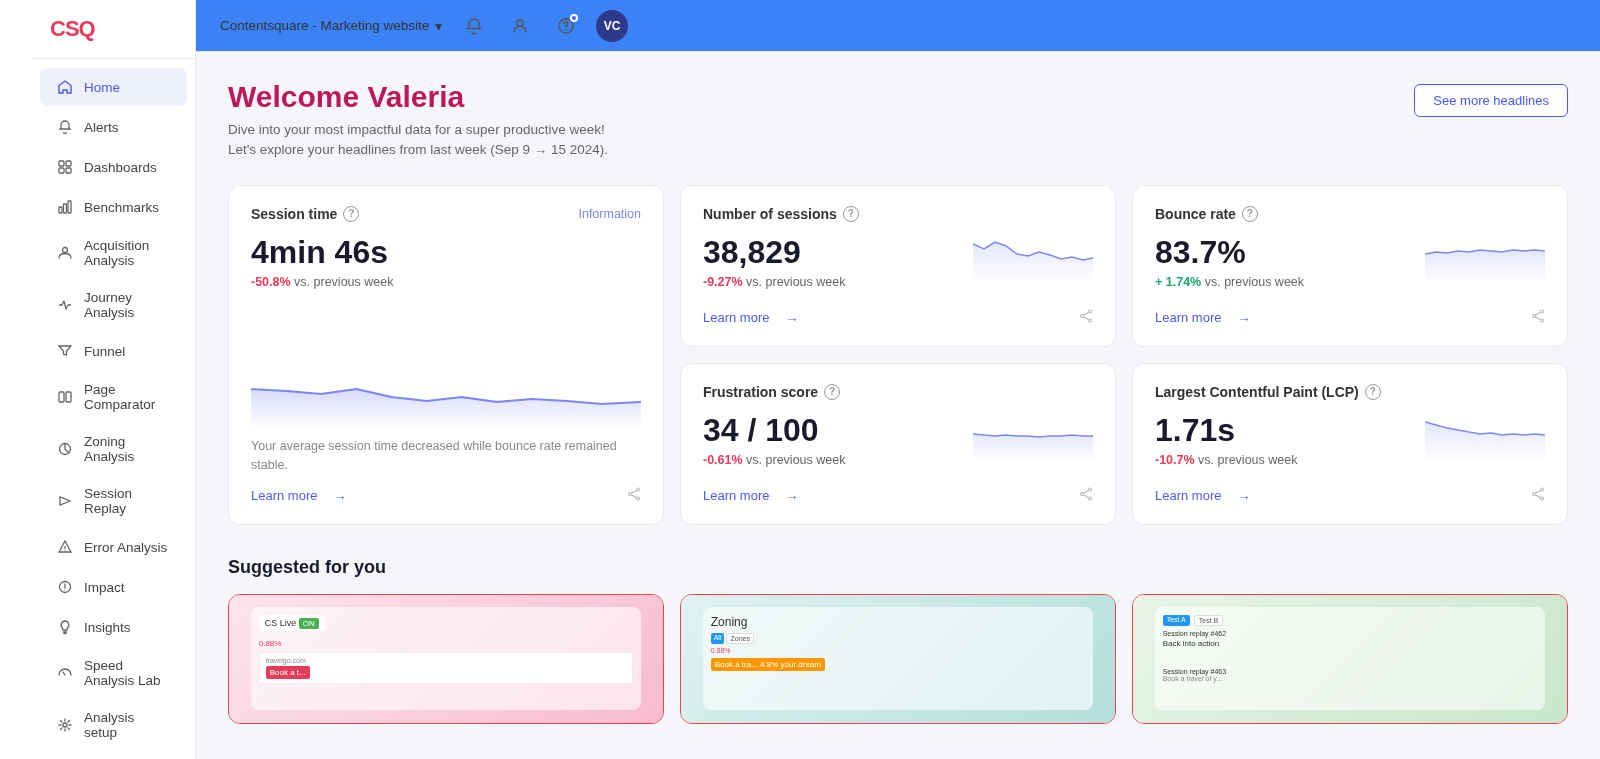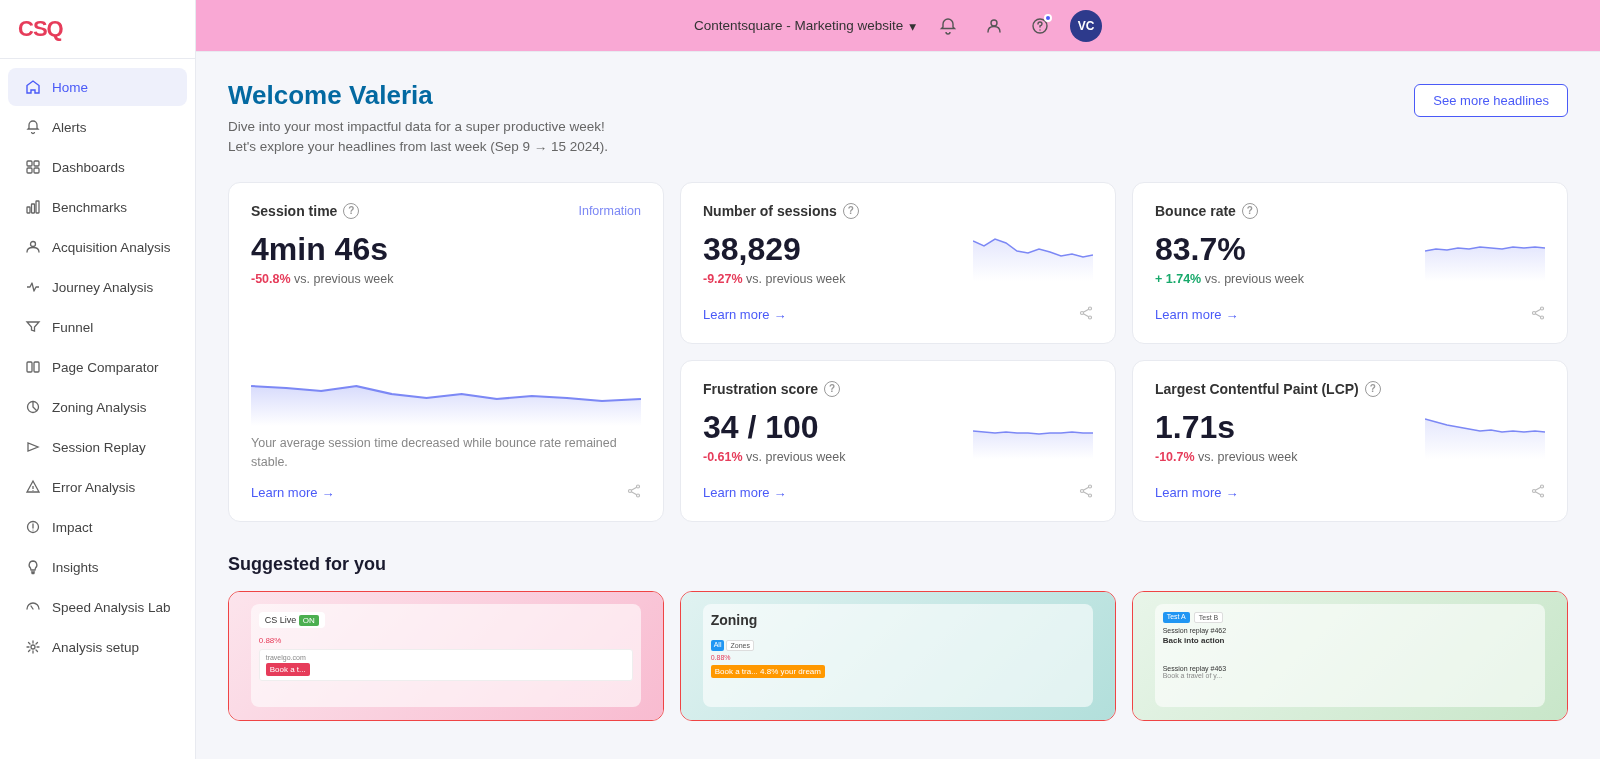--- a/index.html
+++ b/index.html
@@ -8,20 +8,21 @@
     
     .sidebar {
       width: 196px;
       background: #fff;
       border-right: 1px solid #e8eaf0;
       display: flex;
       flex-direction: column;
       flex-shrink: 0;
       height: 100vh;
       overflow-y: auto;
+      padding-left: 32px;
     }
     .sidebar-logo {
       padding: 16px 18px;
       border-bottom: 1px solid #e8eaf0;
       margin-bottom: 8px;
     }
     .logo-text {
       font-size: 22px;
       font-weight: 900;
       color: #e63c5a;
@@ -38,25 +39,25 @@
       font-size: 13.5px;
       color: #444;
       transition: background 0.15s;
     }
     .sidebar-item.active { background: #eef0fb; color: #4a5af7; font-weight: 500; }
     .sidebar-icon { width: 18px; height: 18px; display: flex; align-items: center; justify-content: center; flex-shrink: 0; }
 
     
     .topbar {
       height: 52px;
-      background: #f9a8d4;
+      background: #3b82f6;
       border-bottom: 1px solid #e8eaf0;
       display: flex;
       align-items: center;
-      justify-content: center;
+      justify-content: flex-start;
       padding: 0 24px;
       gap: 16px;
       flex-shrink: 0;
     }
     .topbar-workspace {
       font-size: 13.5px;
       color: #333;
       display: flex;
       align-items: center;
       gap: 6px;
@@ -109,23 +110,23 @@
     }
 
     
     .welcome-header {
       display: flex;
       justify-content: space-between;
       align-items: flex-start;
       margin-bottom: 24px;
     }
     .welcome-title {
-      font-size: 26px;
+      font-size: 30px;
       font-weight: 700;
-      color: #0369a1;
+      color: #be185d;
       margin-bottom: 6px;
     }
     .welcome-subtitle {
       font-size: 13.5px;
       color: #666;
       line-height: 1.5;
     }
     .see-more-btn {
       padding: 8px 18px;
       border: 1.5px solid #4a5af7;
@@ -216,21 +217,21 @@
       justify-content: space-between;
       align-items: center;
       margin-top: auto;
     }
     .learn-more {
       font-size: 13px;
       color: #4a5af7;
       cursor: pointer;
       display: flex;
       align-items: center;
-      gap: 4px;
+      gap: 16px;
       text-decoration: none;
     }
     .share-icon {
       color: #bbb;
       cursor: pointer;
       font-size: 14px;
     }
     
     .sparkline-container {
       flex: 1;
@@ -722,40 +723,40 @@
                 <div style="font-size:7px;color:#888">travelgo.com</div>
                 <div style="background:#e63c5a;color:#fff;padding:2px 4px;border-radius:2px;margin-top:2px;font-size:8px;display:inline-block">Book a t...</div>
               </div>
             </div>
           </div>
         </div>
 
         <div class="suggested-card">
           <div class="suggested-preview preview-teal">
             <div class="preview-inner">
-              <div style="font-size:14px;color:#333;margin-bottom:12px;font-weight:700">Zoning</div>
+              <div style="font-size:12px;color:#333;margin-bottom:4px;font-weight:400">Zoning</div>
               <div style="display:flex;gap:2px;margin-bottom:3px;">
                 <div style="background:#2196f3;color:#fff;padding:1px 3px;border-radius:2px;font-size:7px">All</div>
                 <div style="background:#fff;border:1px solid #ddd;padding:1px 3px;border-radius:2px;font-size:7px">Zones</div>
               </div>
               <div style="font-size:7px;color:#e63c5a">0.88%</div>
               <div style="background:#ff9800;color:#fff;padding:2px 4px;border-radius:2px;margin-top:4px;font-size:8px;display:inline-block">Book a tra... 4.8% your dream</div>
             </div>
           </div>
         </div>
 
         <div class="suggested-card">
           <div class="suggested-preview preview-green">
             <div class="preview-inner">
               <div style="display:flex;gap:4px;margin-bottom:4px;">
                 <div style="background:#2196f3;color:#fff;padding:1px 4px;border-radius:2px;font-size:7px">Test A</div>
                 <div style="background:#fff;border:1px solid #ddd;padding:1px 4px;border-radius:2px;font-size:7px">Test B</div>
               </div>
               <div style="font-size:7px;color:#333;margin-bottom:2px">Session replay #462</div>
-              <div style="font-size:8px;color:#333;font-weight:700;margin-bottom:20px">Back into action</div>
+              <div style="font-size:8px;color:#333;font-weight:400;margin-bottom:20px">Back into action</div>
               <div style="font-size:7px;color:#333">Session replay #463</div>
               <div style="font-size:7px;color:#888">Book a travel of y...</div>
             </div>
           </div>
         </div>
 
       </div>
     </div>
   </div>
 </div>

